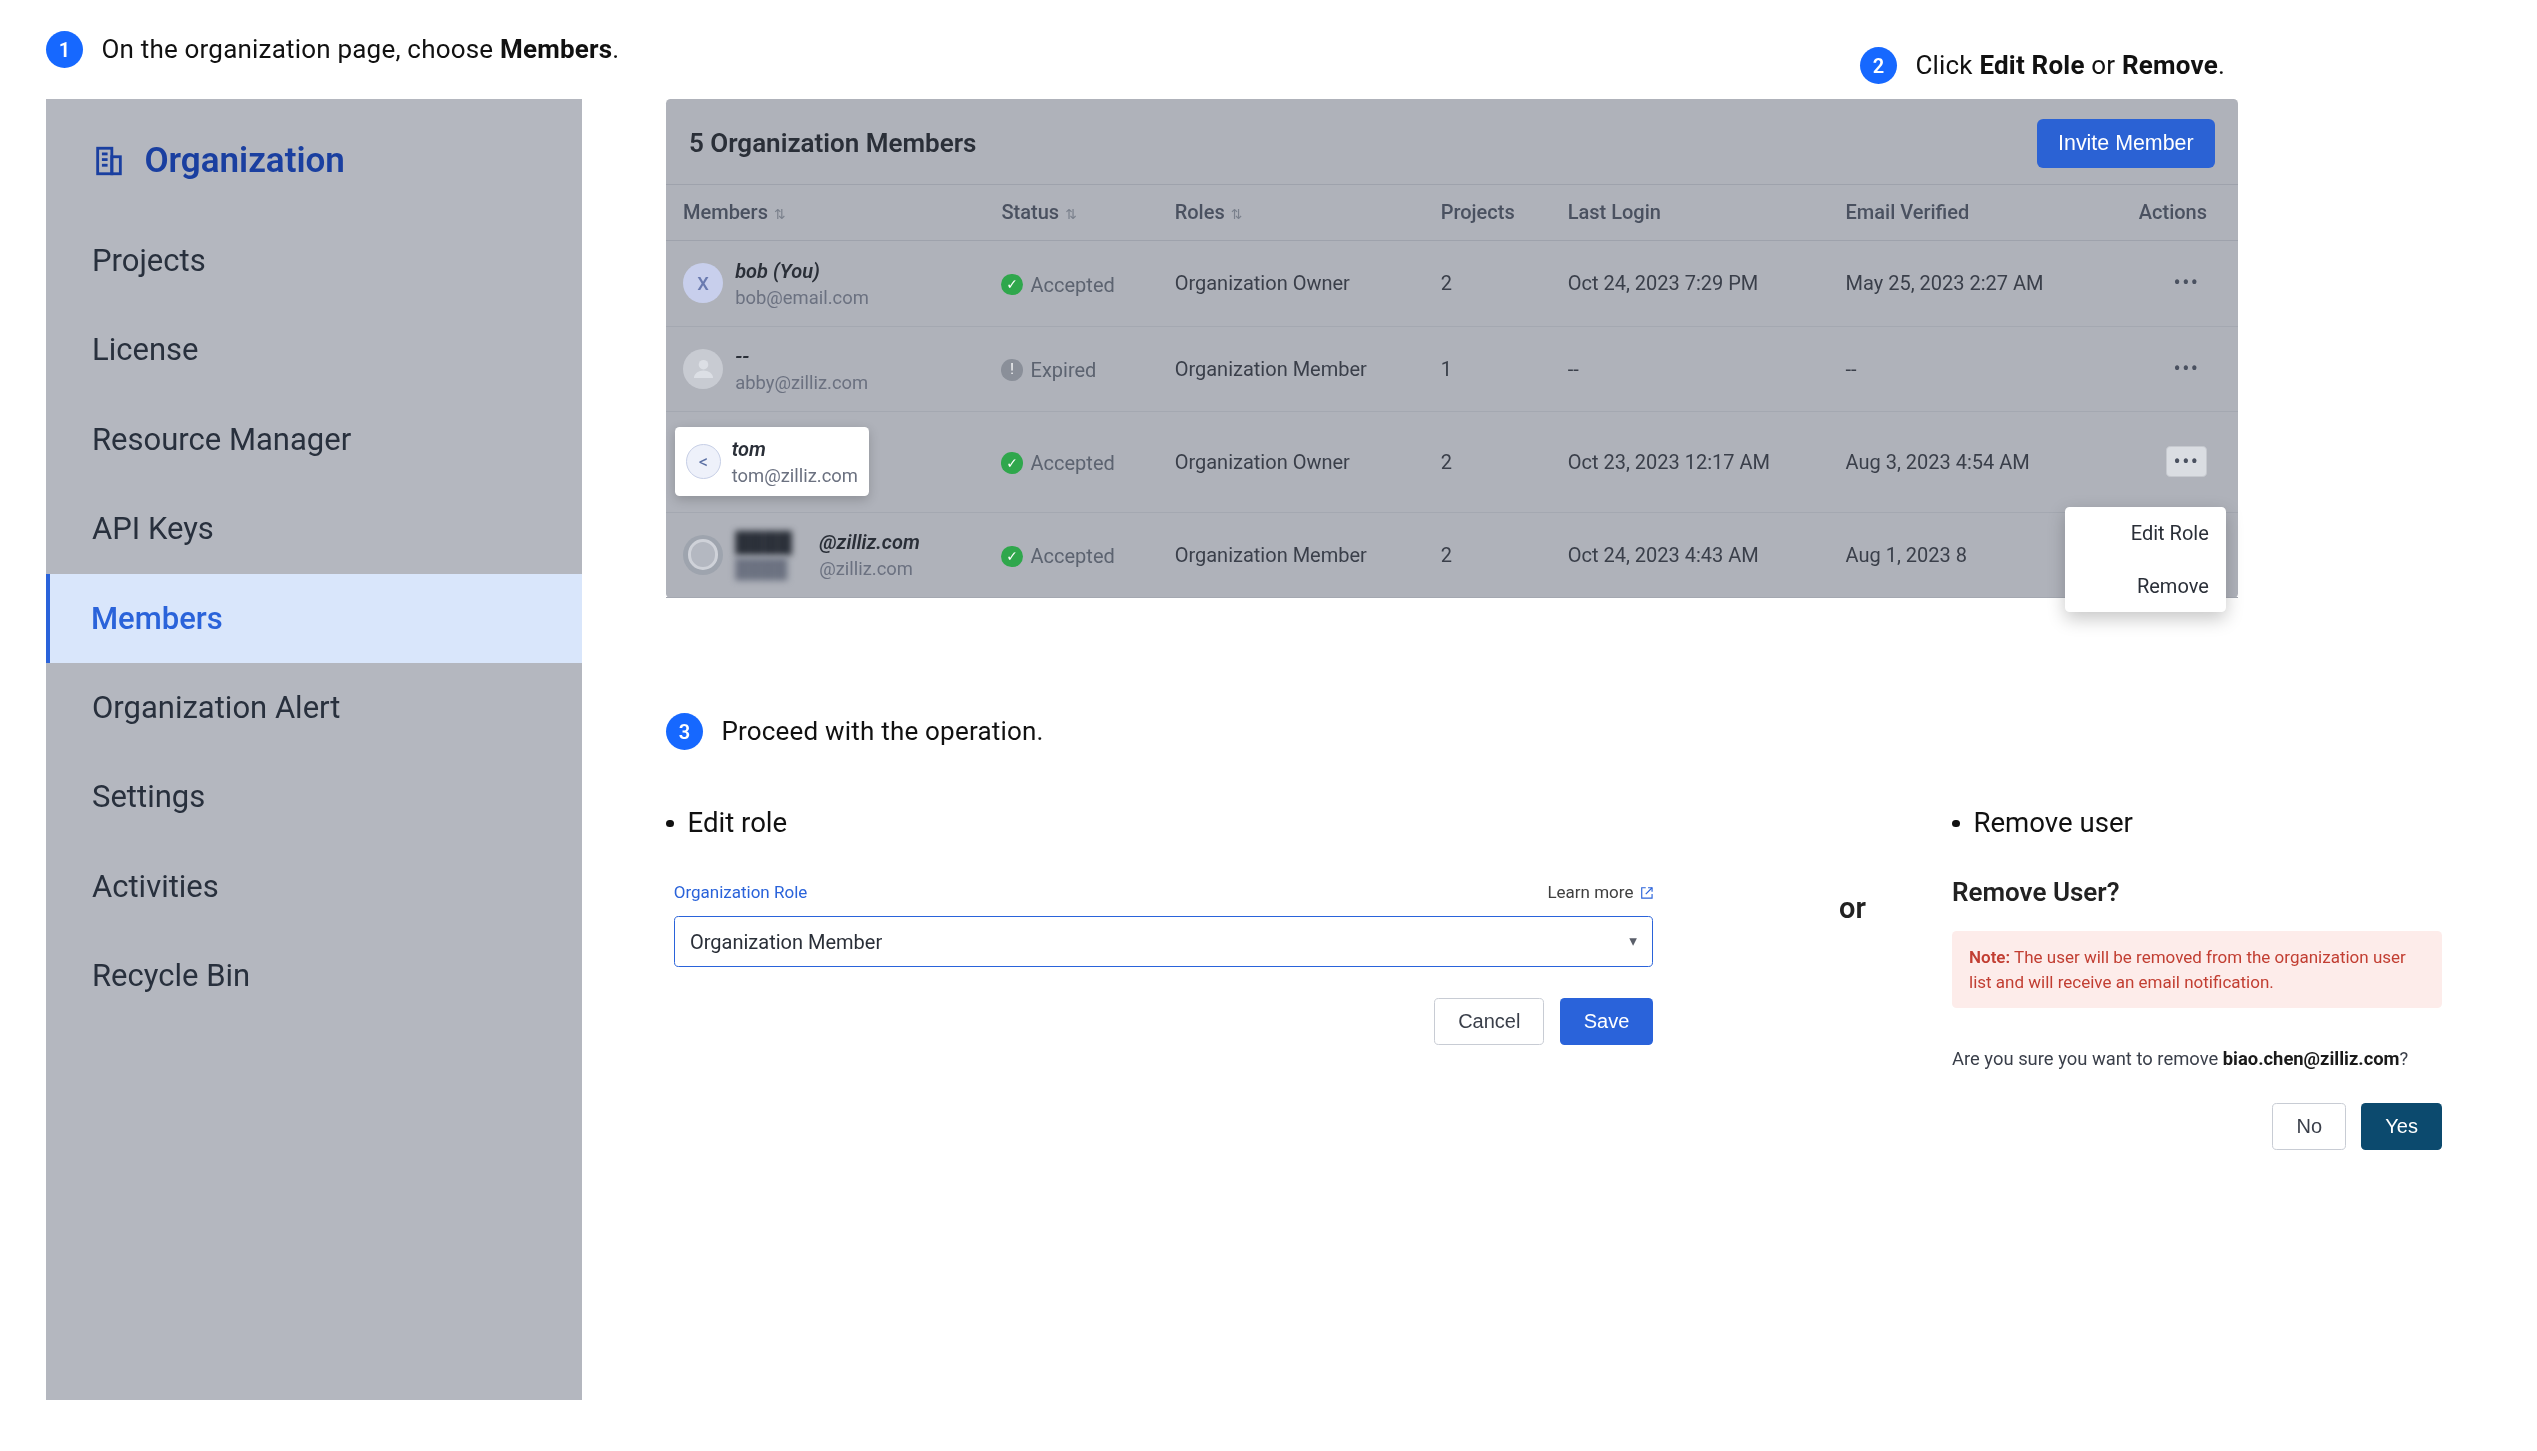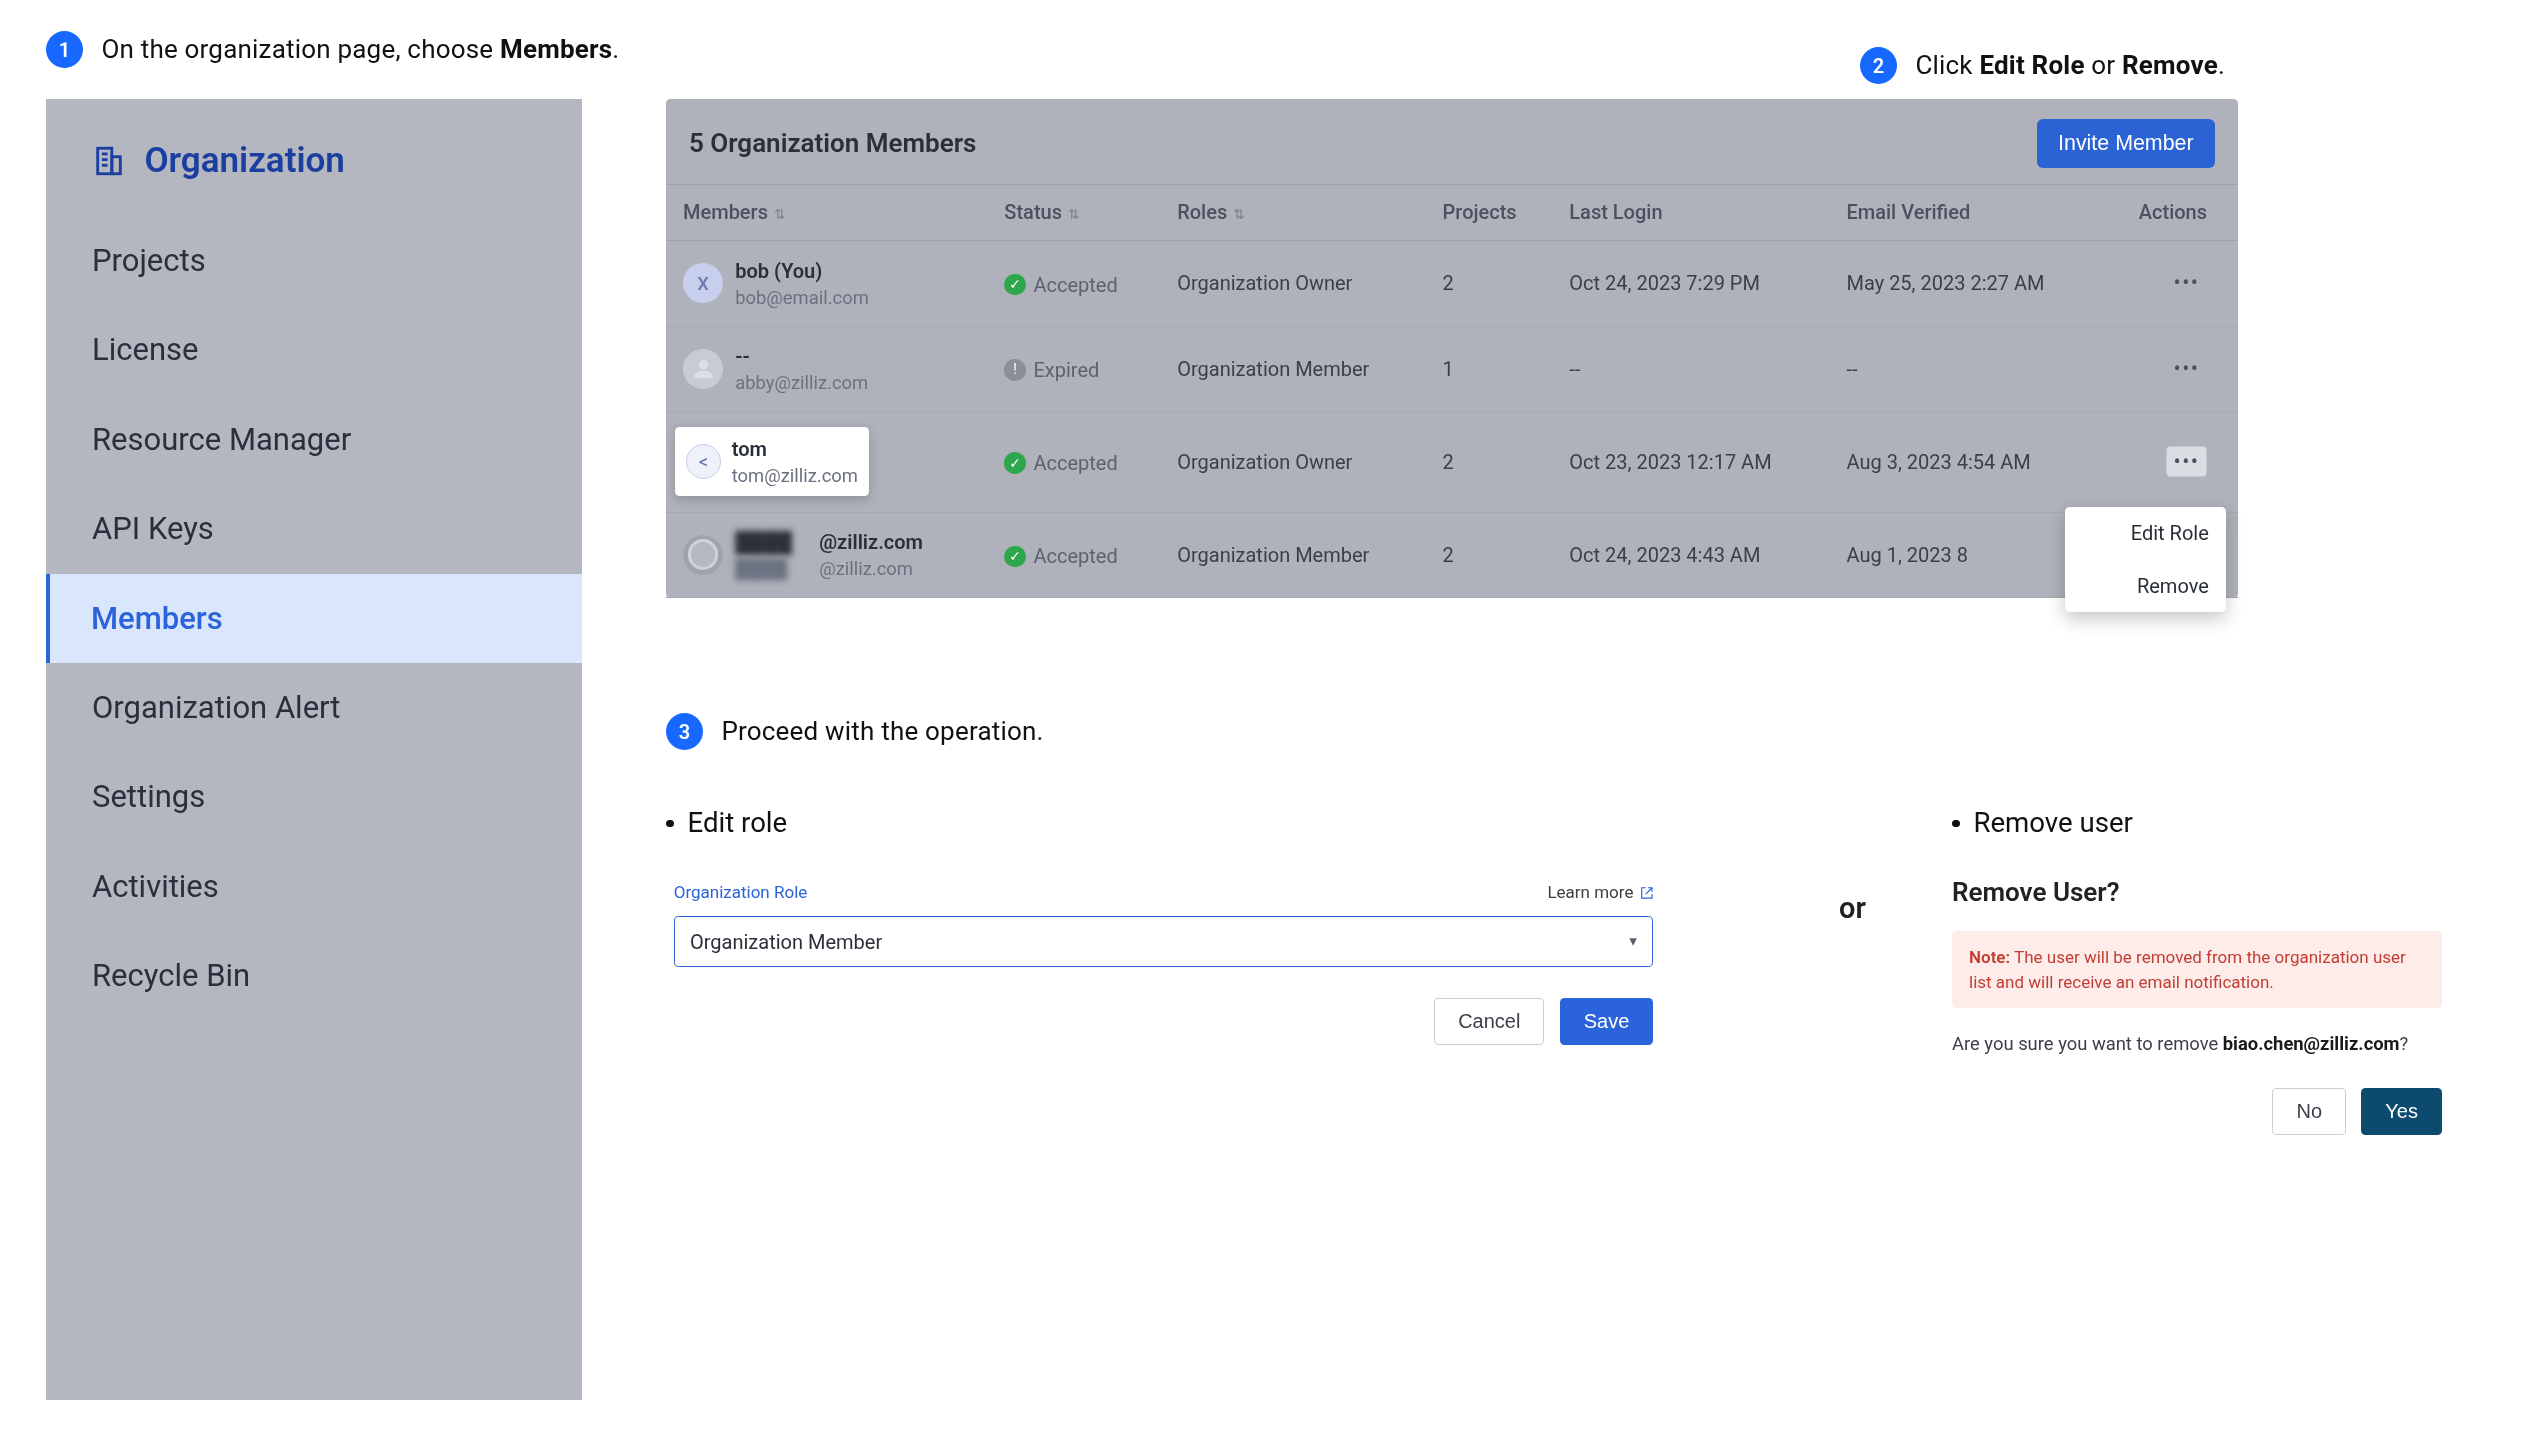--- a/index.html
+++ b/index.html
@@ -86,21 +86,21 @@
     width: 40px; height: 40px; border-radius: 50%;
     background: #b6c1e8; color: #3a4a6e; font-size: 18.4px; font-weight: 500;
     margin-right: 12.2px; vertical-align: middle; flex-shrink: 0;
   }
   .avatar.gray { background: #c8cbd2; color: #8a8f99; }
   .avatar.purple { background: #c8cfec; color: #6a7aaf; }
   .avatar.hollow { background: #9ea4ae; position: relative; }
   .avatar.hollow::after { content:""; position:absolute; inset:4.6px; border-radius:50%; border:3.1px solid #cfd2d9; background:#b4b8c1; }
   .member-cell { display: flex; align-items: center; }
   .member-names { display: flex; flex-direction: column; }
-  .member-name { font-weight: 600; font-size: 20px; color: #2a2f38; }
+  .member-name { font-weight: 600; font-size: 20px; color: #2a2f38; font-style: italic; }
   .member-email { font-size: 18.4px; color: #6b7180; }
   .status-chip { display: inline-flex; align-items: center; gap: 7.7px; font-size: 20px; color: #5c6370; }
   .status-dot {
     width: 21.4px; height: 21.4px; border-radius: 50%;
     display: inline-flex; align-items: center; justify-content: center;
     color: #fff; font-size: 13.8px;
   }
   .status-dot.ok { background: #2fa74c; }
   .status-dot.warn { background: #8a8f99; }
   .actions-dots {
@@ -170,21 +170,21 @@
   .btn { padding: 10.7px 23px; border-radius: 4.6px; font-size: 20px; cursor: pointer; border: 0.8px solid transparent; }
   .btn-secondary { background: #fff; border: 0.8px solid #c8ccd4; color: #3a3f4a; }
   .btn-primary { background: #2a63da; color: #fff; }
   .btn-danger { background: #0c4a6e; color: #fff; }
 
   
   .remove-dialog { width: 490px; }
   .remove-title { font-size: 26px; font-weight: 600; color: #222; margin-bottom: 21.4px; }
   .note-box {
     background: #fdecea; color: #c23e32;
-    padding: 13.8px 17px; border-radius: 4.6px; font-size: 17px; margin-bottom: 23px;
+    padding: 13.8px 17px; border-radius: 4.6px; font-size: 17px; margin-bottom: 38px;
     line-height: 1.45;
   }
   .note-box b { font-weight: 600; }
   .confirm-text { font-size: 18.4px; color: #3a3f4a; margin-bottom: 31px; }
   .confirm-text b { font-weight: 700; color: #1a1a1a; }
 
   .step2-row { position: absolute; top: 47px; left: 1860px; display: flex; align-items: center; gap: 18.4px; }
 </style>
 </head>
 <body>

